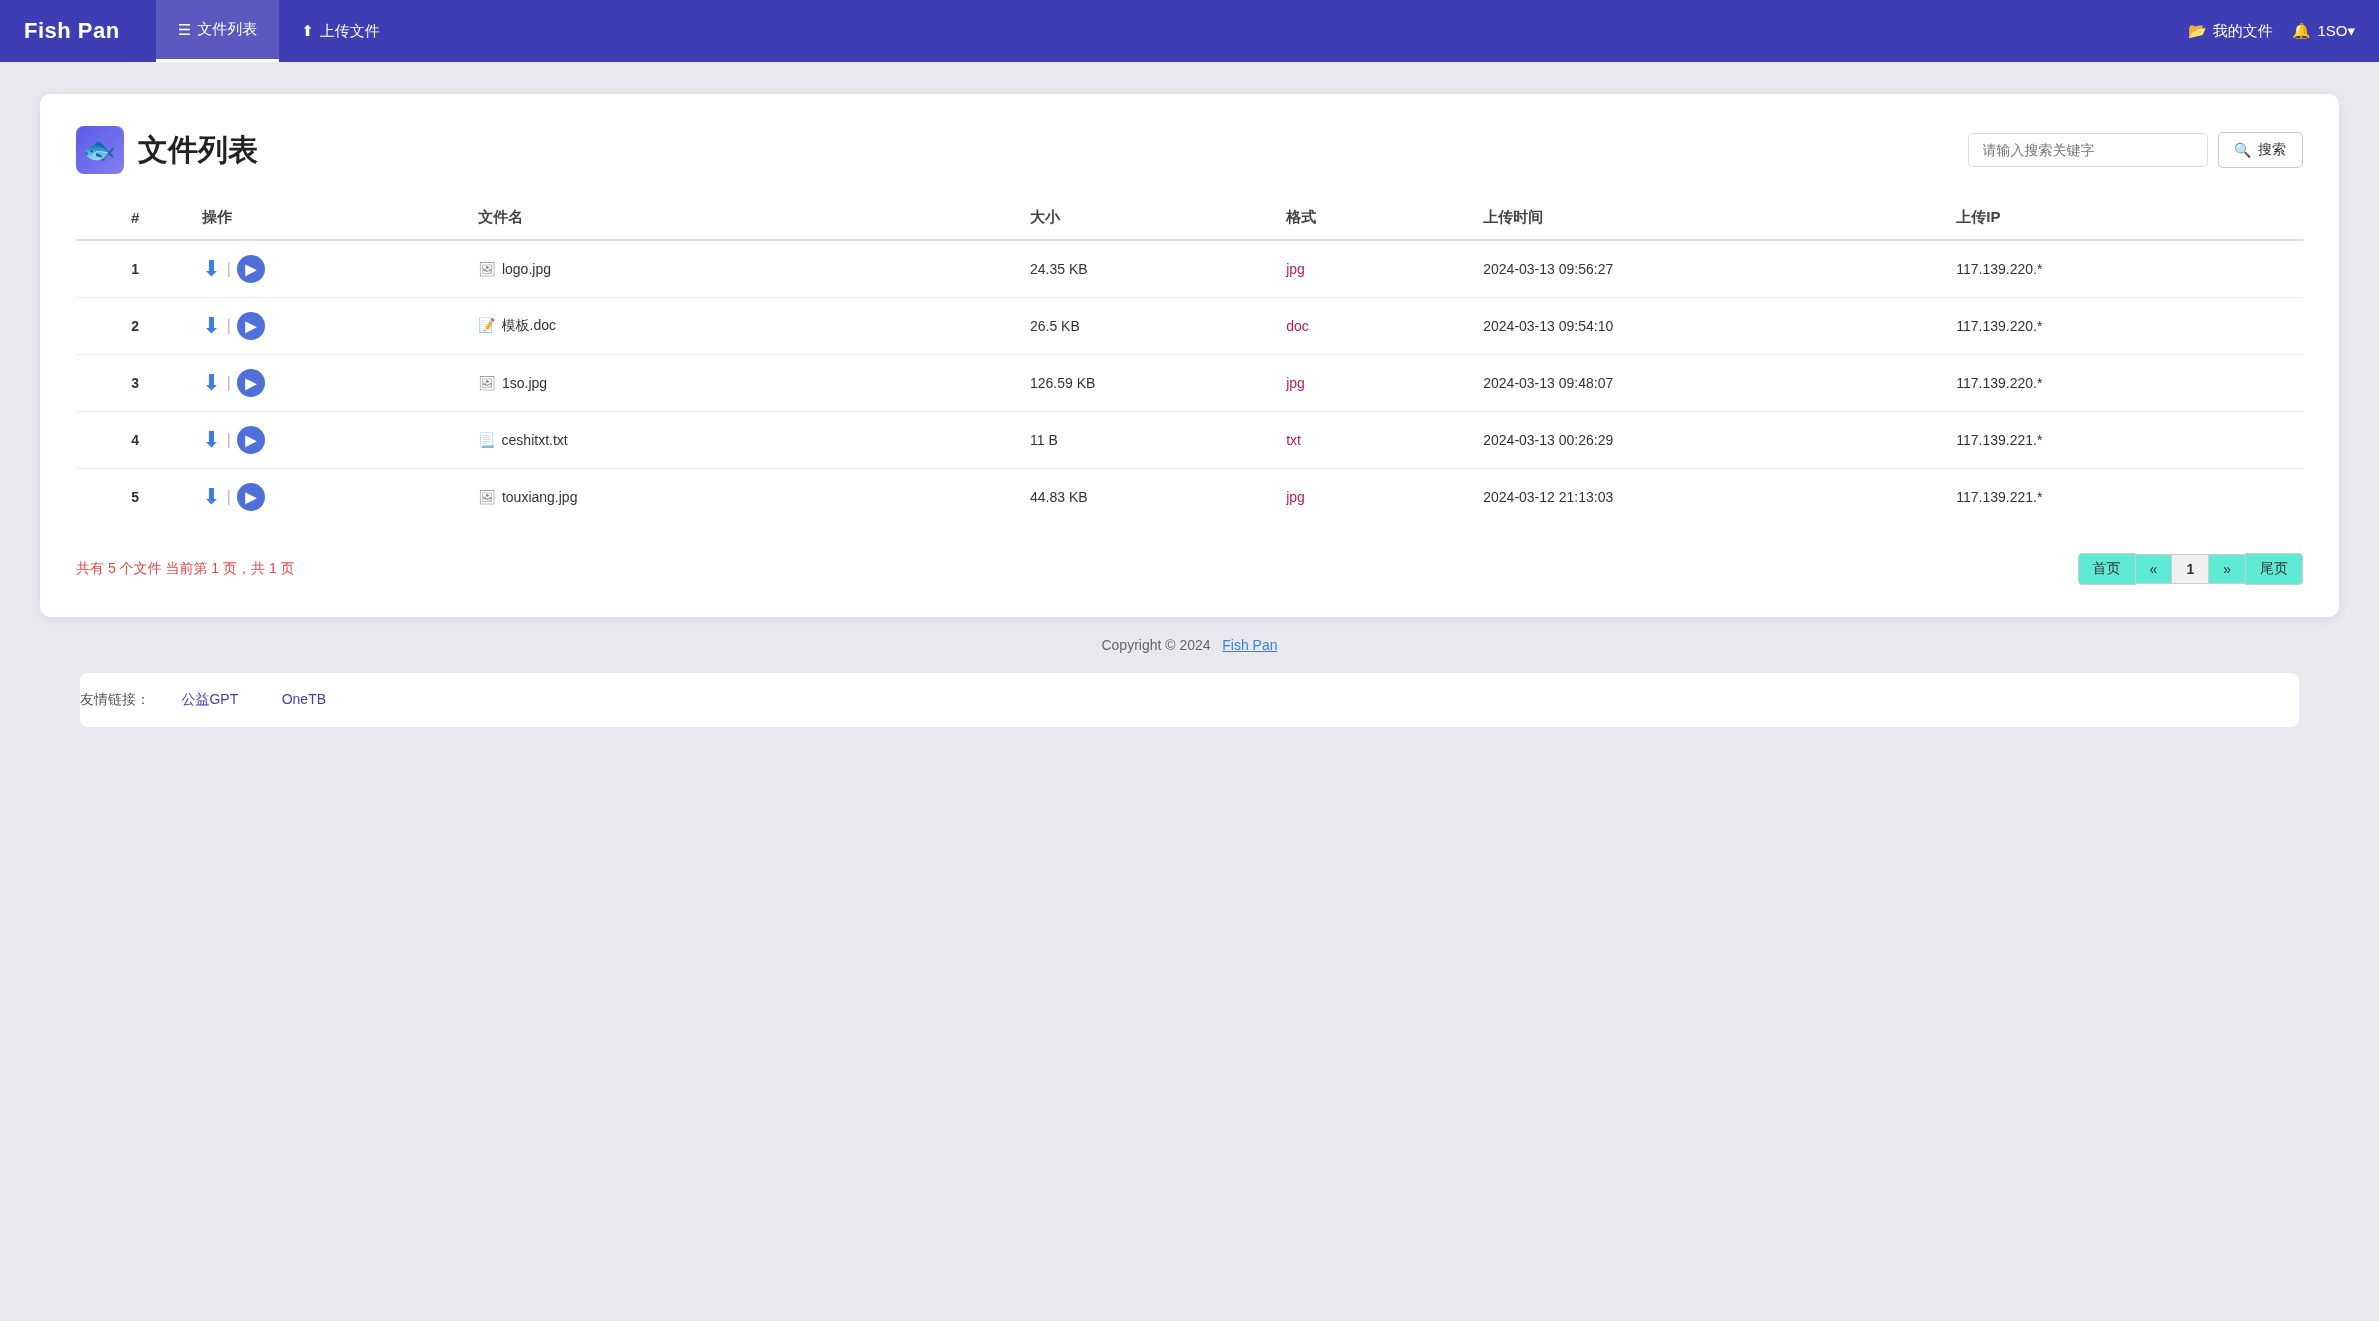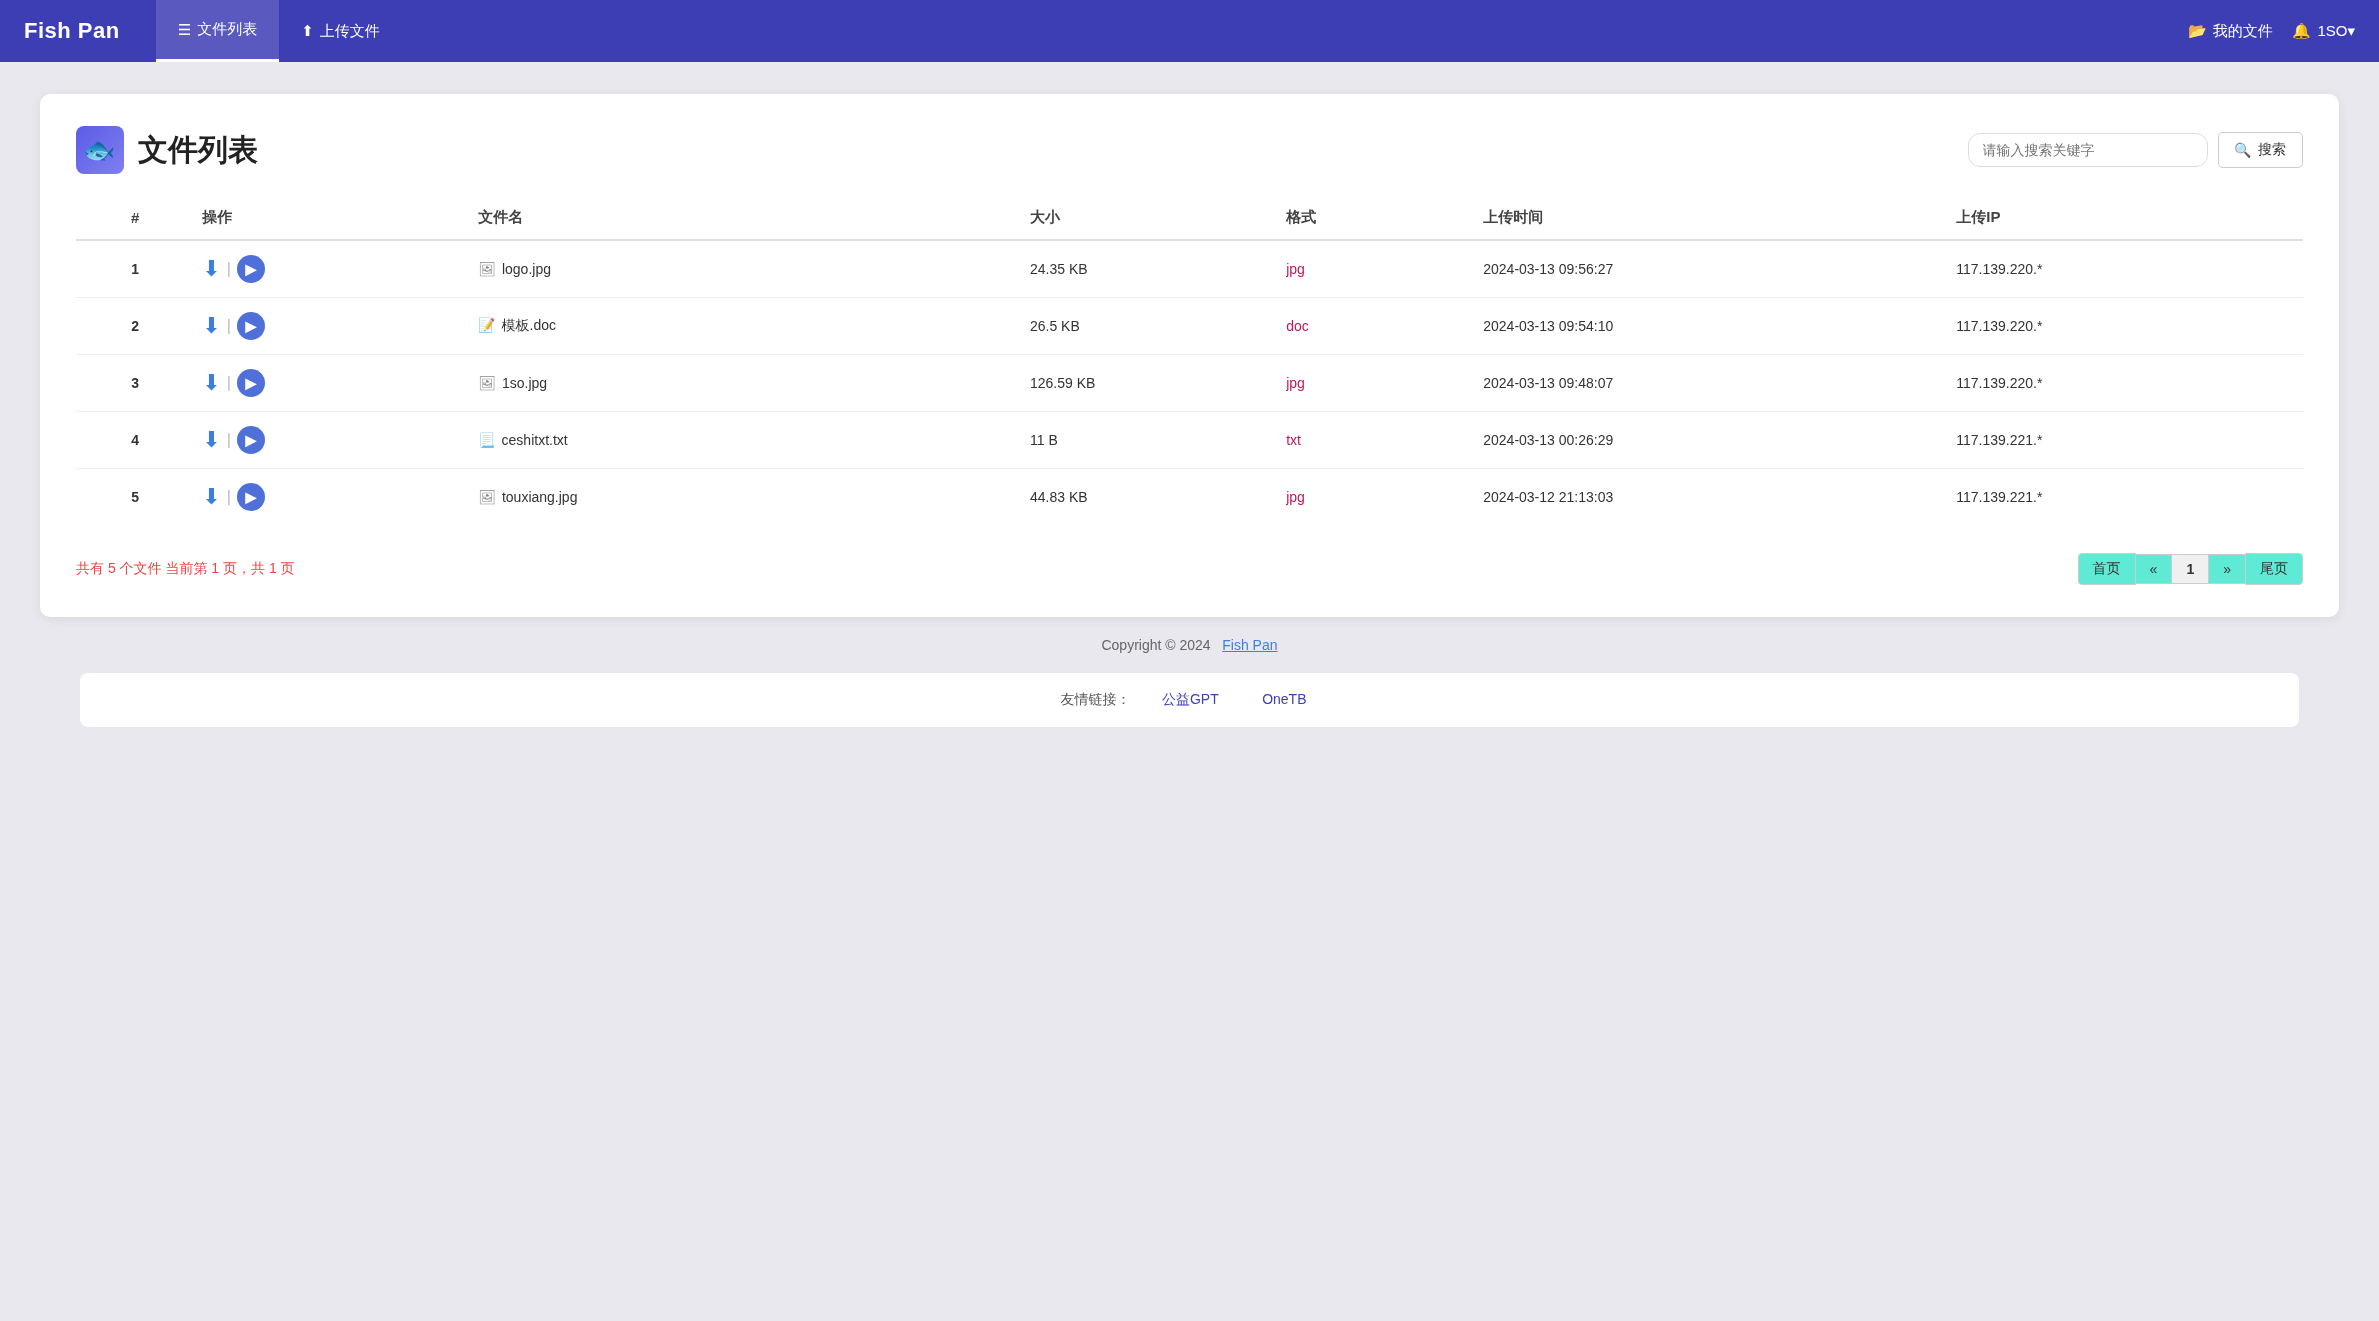--- a/index.html
+++ b/index.html
@@ -91,21 +91,21 @@
       font-weight: 600;
       color: #222;
     }
     .search-area {
       display: flex;
       align-items: center;
       gap: 10px;
     }
     .search-input {
       border: 1px solid #ddd;
-      border-radius: 12px;
+      border-radius: 5px;
       padding: 8px 14px;
       font-size: 14px;
       width: 240px;
       color: #999;
       outline: none;
     }
     .search-btn {
       background: #fff;
       border: 1px solid #ccc;
       border-radius: 5px;
@@ -231,21 +231,20 @@
     }
     .footer .brand-link { color: #3d7fe0; }
     .footer .runtime { color: #555; }
     .footer .runtime-value { color: #3d7fe0; }
 
     .footer-links {
       background: #fff;
       margin: 12px 40px 0 40px;
       border-radius: 8px;
       padding: 18px 0;
-      text-align: center;
       font-size: 14px;
       color: #555;
     }
     .footer-links a {
       color: #3d3db4;
       text-decoration: none;
       margin: 0 12px;
       font-weight: 500;
     }
 

